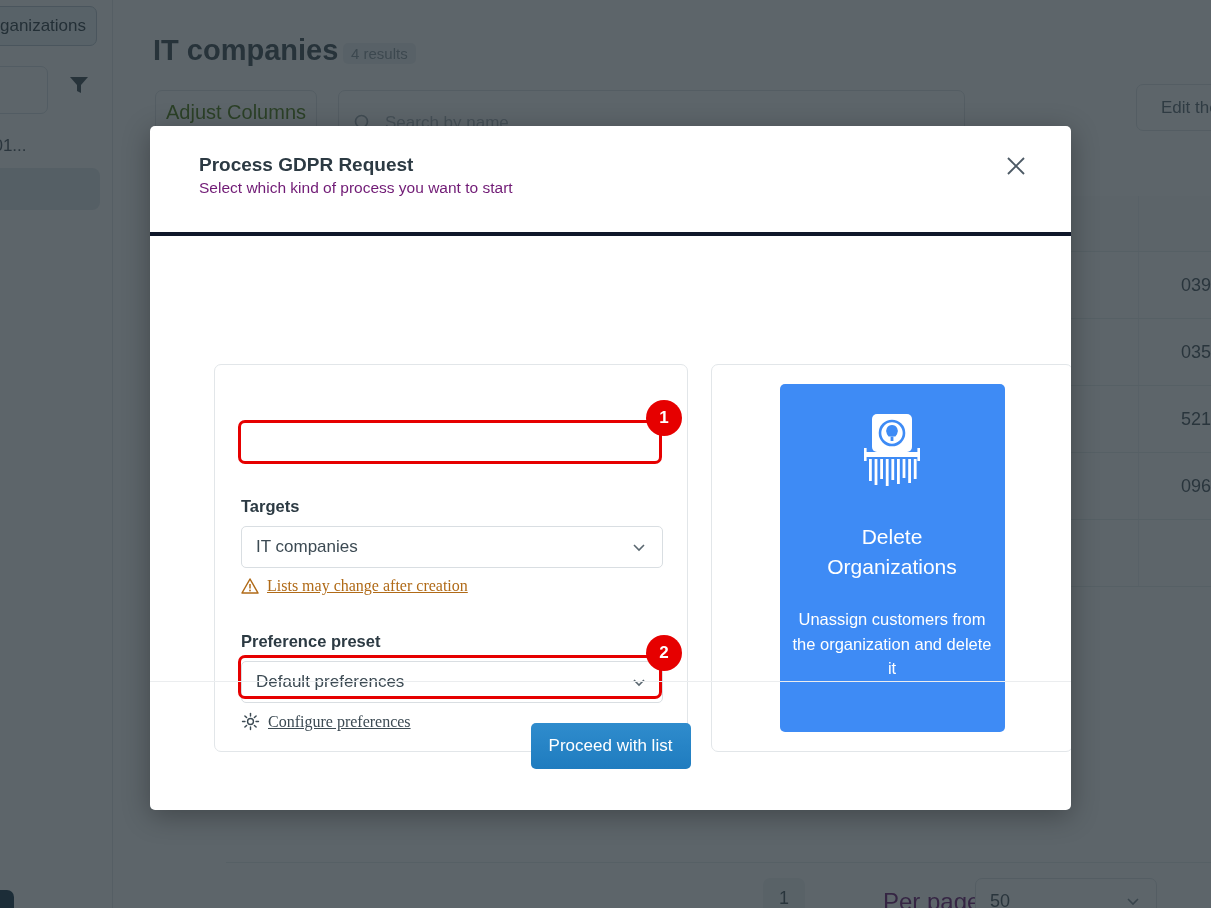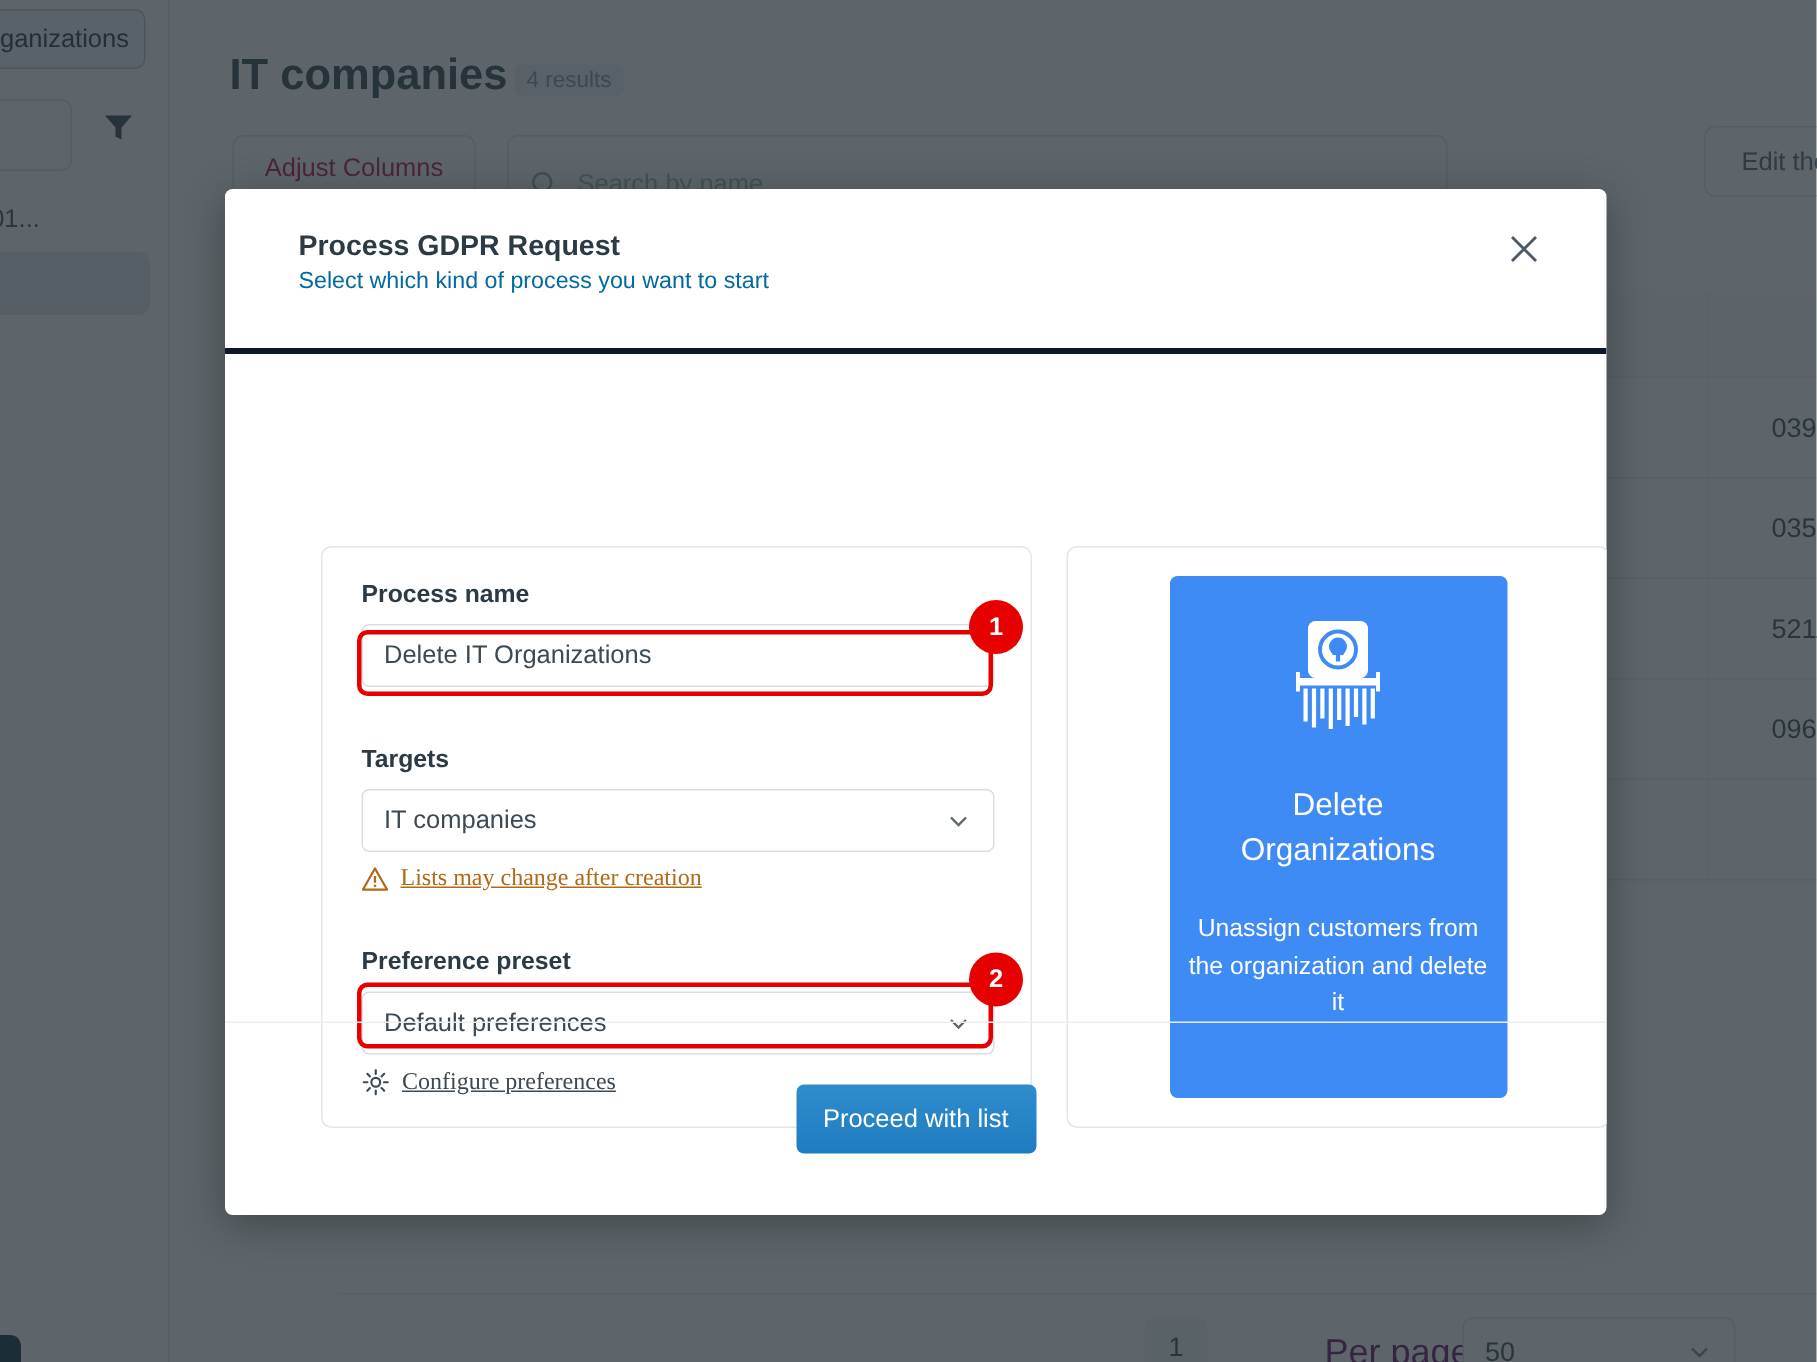--- a/index.html
+++ b/index.html
@@ -49,21 +49,21 @@
   }
   .bg-results {
     position: absolute; left: 230px; top: 43px;
     font-size: 15px; color: #8a969e; background: #eef1f3;
     padding: 2px 8px; border-radius: 5px; white-space: nowrap;
   }
   .bg-adjust {
     position: absolute; left: 42px; top: 90px; width: 162px; height: 44px;
     border: 1px solid #dde3e7; border-radius: 7px; background: #fff;
     display: flex; align-items: center; justify-content: center;
-    font-size: 17px; color: #be185d; white-space: nowrap;
+    font-size: 20px; color: #4d7c0f; white-space: nowrap;
   }
   .bg-search {
     position: absolute; left: 225px; top: 90px; width: 627px; height: 44px;
     border: 1px solid #dde3e7; border-radius: 7px; background: #fff;
     display: flex; align-items: flex-end; padding-left: 14px; gap: 12px;
   }
   .bg-search-ph { font-size: 17px; color: #a9b2b9; white-space: nowrap; }
   .bg-edit {
     position: absolute; left: 1023px; top: 84px; width: 170px; height: 47px;
     border: 1px solid #dde3e7; border-radius: 7px; background: #fff;
@@ -110,21 +110,21 @@
     box-shadow: 0 6px 28px rgba(0,0,0,0.30);
     overflow: hidden;
   }
   .modal-head { position: relative; height: 110px; border-bottom: 4px solid #0f172a; }
   .modal-title {
     position: absolute; left: 49px; top: 28px;
     font-size: 19px; font-weight: 700; color: #2c3a43; white-space: nowrap;
   }
   .modal-sub {
     position: absolute; left: 49px; top: 53px;
-    font-size: 15.5px; color: #0369a1; white-space: nowrap;
+    font-size: 15.5px; color: #701a75; white-space: nowrap;
   }
   .modal-close {
     position: absolute; right: 42px; top: 27px; width: 26px; height: 26px;
     cursor: pointer;
   }
 
   .modal-body { position: relative; height: 460px; }
 
   .form-card {
     position: absolute; left: 64px; top: 128px; width: 474px; height: 388px;
@@ -285,24 +285,20 @@
     <svg class="modal-close" viewBox="0 0 26 26">
       <line x1="5" y1="5" x2="21" y2="21" stroke="#4c5964" stroke-width="1.9"></line>
       <line x1="21" y1="5" x2="5" y2="21" stroke="#4c5964" stroke-width="1.9"></line>
     </svg>
   </div>
 
   <div class="modal-body">
 
     <div class="form-card">
 
-      <div class="fld" style="top:22px;">
-        <div class="field-label">Process name</div>
-        <div class="text-input" style="margin-top:10px;">Delete IT Organizations</div>
-      </div>
 
       <div class="fld" style="top:132px;">
         <div class="field-label">Targets</div>
         <div class="select-input" style="margin-top:10px;">
           <span>IT companies</span>
           <svg width="18" height="18" viewBox="0 0 18 18">
             <polyline points="4,7 9,12 14,7" fill="none" stroke="#5a6770" stroke-width="1.6"></polyline>
           </svg>
         </div>
         <div class="sub-link warn">

